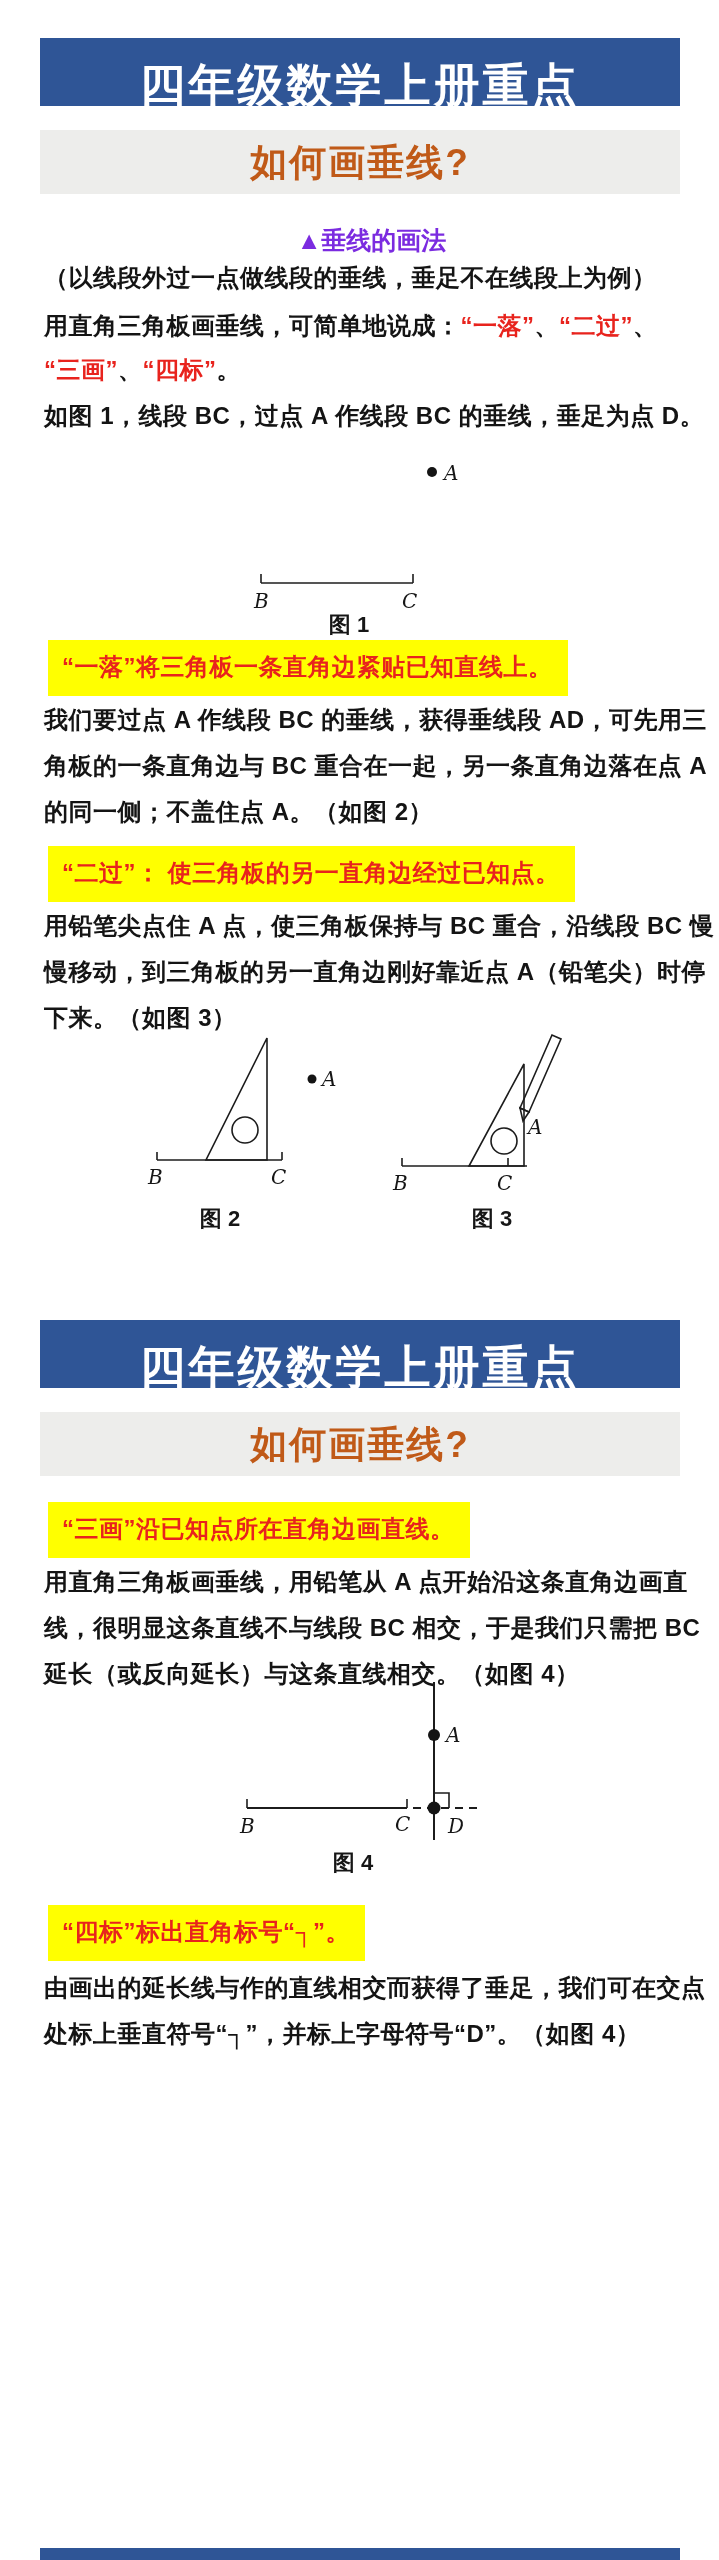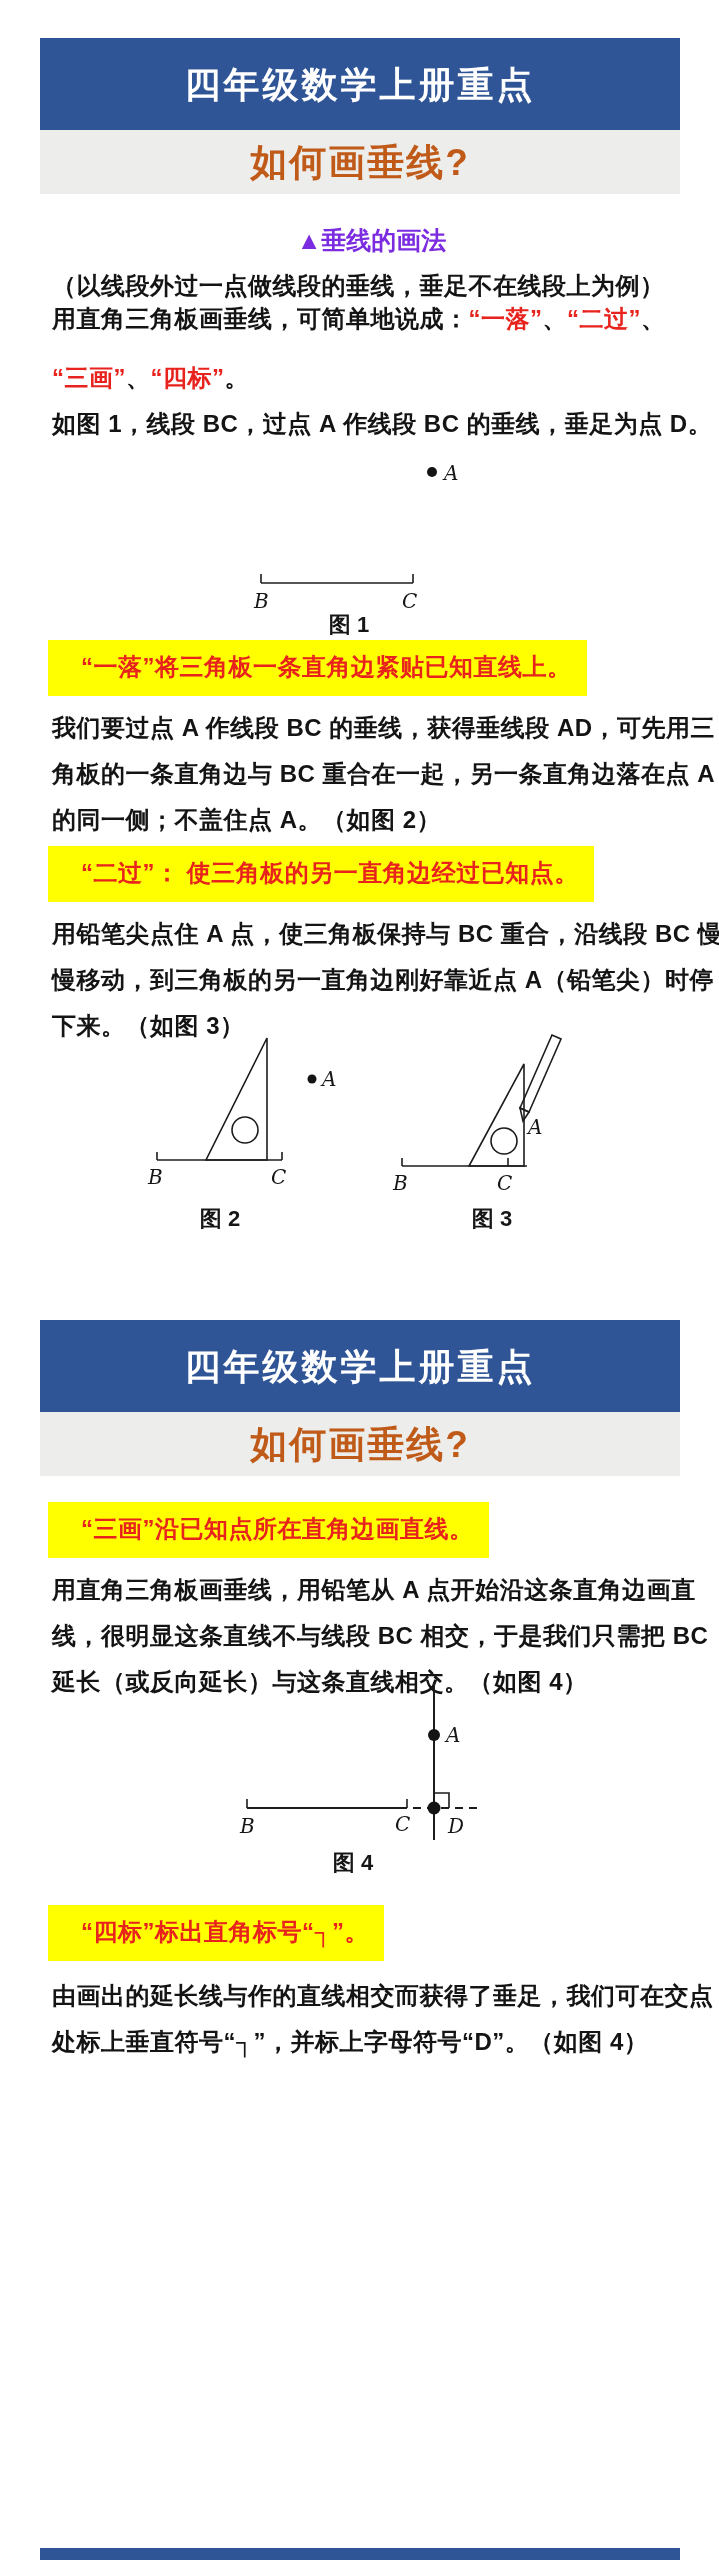--- a/index.html
+++ b/index.html
@@ -1,29 +1,29 @@
 <!DOCTYPE html>
 <html style="--banner-blue: #2f5596; --panel-gray: #ededeb; --subtitle-orange: #c05a18; --heading-purple: #7b2be0; --accent-red: #e8231d; --highlight-yellow: #ffff00; --body-black: #141414;"><head>
 <meta charset="utf-8">
 <style>
   html,body{margin:0;padding:0;background:#ffffff;}
   #page{position:relative;width:719px;height:2560px;background:#fff;overflow:hidden;
         font-family:"Liberation Sans","DejaVu Sans",sans-serif;}
-  .banner{position:absolute;left:40px;width:640px;height:92px;background:var(--banner-blue,#2f5596);
-          color:#fff;font-size:36px;font-weight:900;text-align:center;line-height:94px;letter-spacing:3px;}
+  .banner{position:absolute;left:40px;width:640px;height:68px;background:var(--banner-blue,#2f5596);
+          color:#fff;font-size:46px;font-weight:900;text-align:center;line-height:94px;letter-spacing:3px;}
   .subb{position:absolute;left:40px;width:640px;height:64px;background:var(--panel-gray,#ededeb);
         color:var(--subtitle-orange,#c05a18);font-size:37px;font-weight:700;text-align:center;
         line-height:66px;letter-spacing:2px;}
   .ph{position:absolute;left:0;width:719px;margin:0;text-align:center;
       color:var(--heading-purple,#7b2be0);font-size:25px;font-weight:800;padding-left:12px;}
-  .bl{position:absolute;left:44px;margin:8px;font-size:24px;font-weight:700;letter-spacing:0.5px;
+  .bl{position:absolute;left:44px;margin:0;font-size:24px;font-weight:700;letter-spacing:0.5px;
       color:var(--body-black,#141414);white-space:nowrap;}
   .rd{color:var(--accent-red,#e8231d);}
   .hl{position:absolute;left:48px;background:var(--highlight-yellow,#ffff00);
-      padding:11px 15px 13px 33px;font-size:24px;font-weight:800;letter-spacing:0.5px;
+      padding:11px 15px 13px 14px;font-size:24px;font-weight:800;letter-spacing:0.5px;
       color:var(--accent-red,#e8231d);white-space:nowrap;}
   .figsvg{position:absolute;left:40px;}
   .figsvg line,.figsvg polygon,.figsvg path,.figsvg rect,.figsvg circle.hole{
       stroke:#1c1c1c;stroke-width:1.6;fill:none;}
   .figsvg .dot{fill:#141414;stroke:none;}
   .lbl{font-family:"DejaVu Serif","Liberation Serif",serif;font-style:italic;font-size:20px;fill:#161616;}
   .cap{font-family:"Liberation Sans","DejaVu Sans",sans-serif;font-weight:700;font-size:22px;
        fill:#161616;text-anchor:middle;font-style:normal;}
   .bstrip{position:absolute;left:40px;top:2548px;width:640px;height:12px;background:var(--banner-blue,#2f5596);}
 </style>
@@ -33,21 +33,21 @@
 <div id="page">
 
   <div class="banner" style="top:38px">四年级数学上册重点</div>
   <div class="subb" style="top:130px">如何画垂线?</div>
 
   <p class="ph" style="top:224px">▲垂线的画法</p>
 
   <p class="bl" style="top:262px">
     <span>（以线段外过一点做线段的垂线，垂足不在线段上为例）</span>
   </p>
-  <p class="bl" style="top:295px"><span>用直角三角板画垂线，可简单地说成：</span><span class="rd">“一落”</span><span>、</span><span class="rd">“二过”</span><span>、</span></p>
+  <p class="bl" style="top:310px"><span>用直角三角板画垂线，可简单地说成：</span><span class="rd">“一落”</span><span>、</span><span class="rd">“二过”</span><span>、</span></p>
   <p class="bl" style="top:354px"><span class="rd">“三画”</span><span>、</span><span class="rd">“四标”</span><span>。</span></p>
   <p class="bl" style="top:400px">
     <span>如图 1，线段 BC，过点 A 作线段 BC 的垂线，垂足为点 D。</span>
   </p>
 
   <svg class="figsvg" style="top:440px" width="640" height="196">
     <circle class="dot" cx="392" cy="32" r="5"></circle>
     <text class="lbl" x="404" y="40">A</text>
     <line x1="221" y1="143" x2="373" y2="143"></line>
     <line x1="221" y1="134" x2="221" y2="143"></line>

